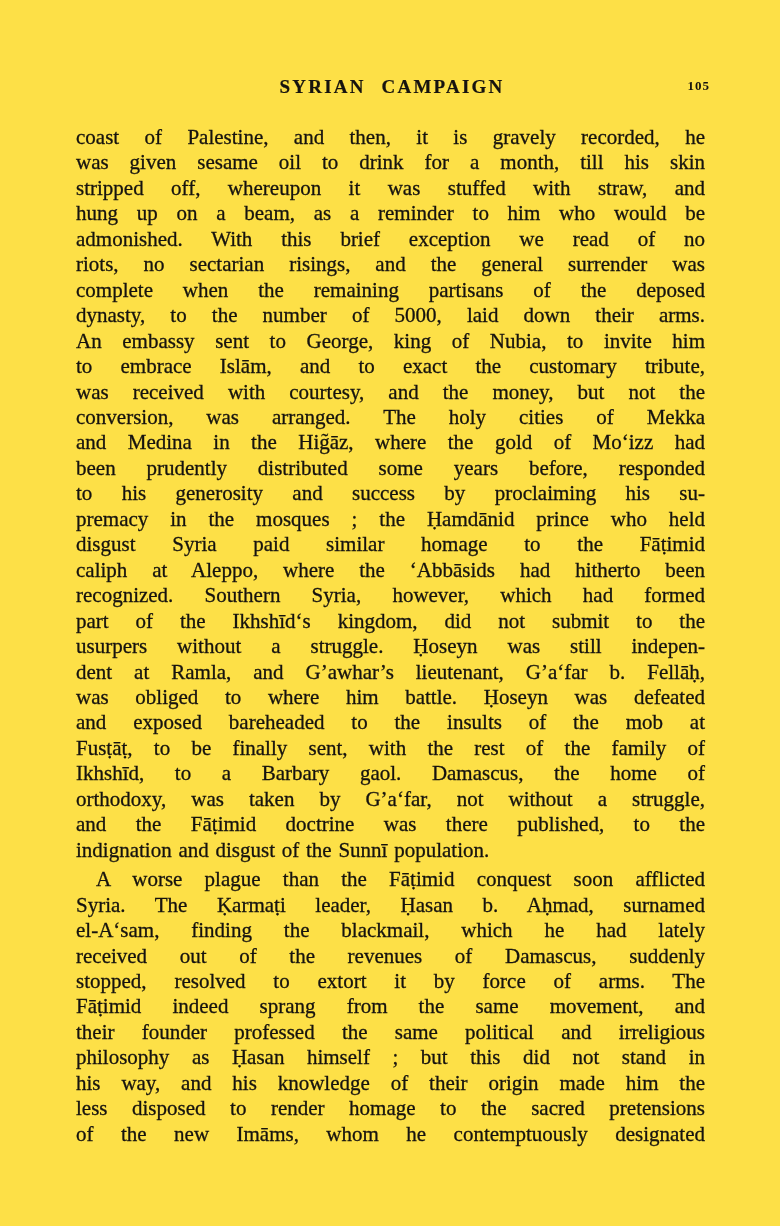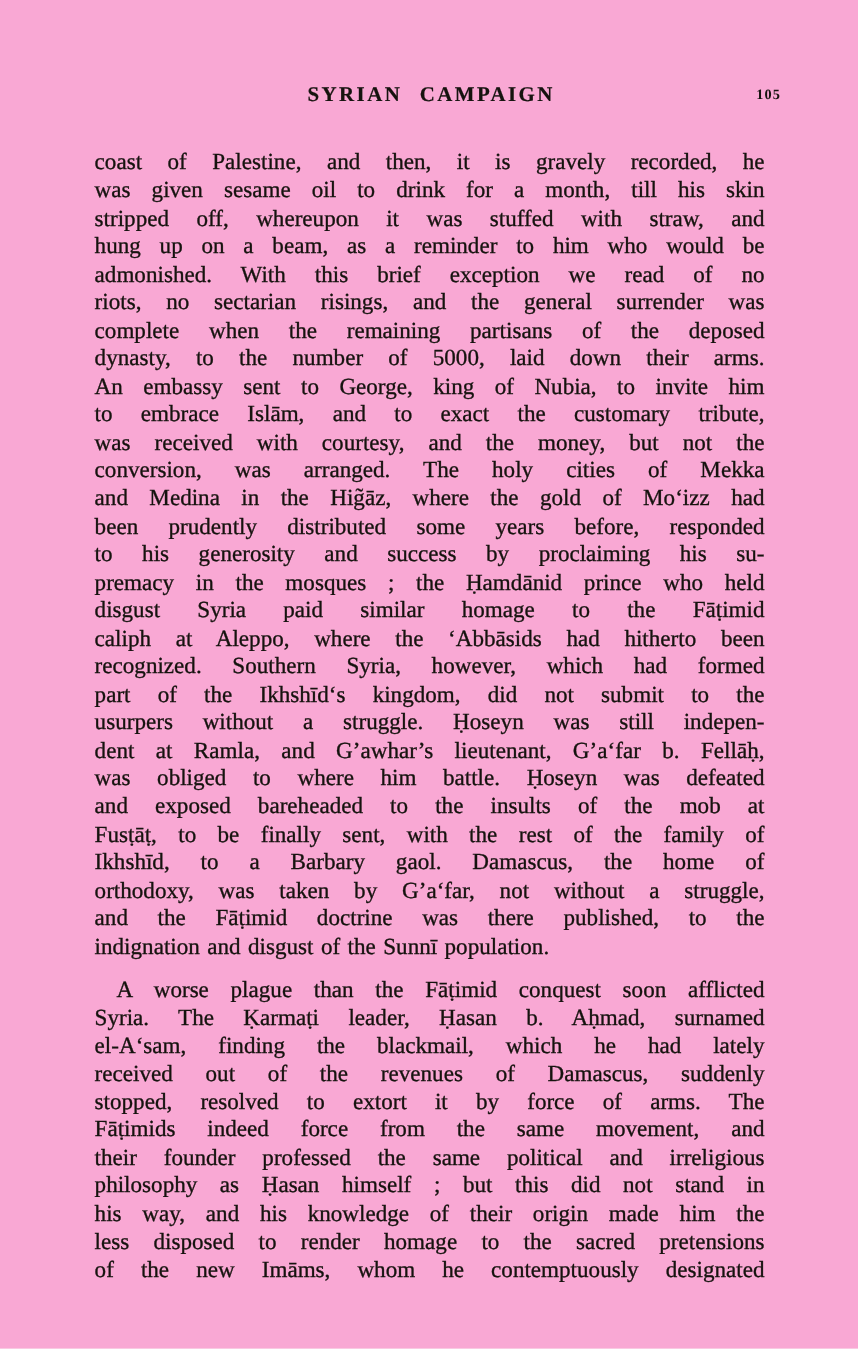--- a/index.html
+++ b/index.html
@@ -11,21 +11,21 @@
   }
   body {
     background: #faf9f5;
     font-family: "Liberation Serif", "DejaVu Serif", serif;
     color: #16130f;
     position: relative;
   }
   .scan-page {
     position: absolute;
     inset: 0;
-    background: #f9a8d4;
+    background: #fde047;
   }
   .page-header {
     position: absolute;
     top: 76px;
     left: 72px;
     width: 640px;
     height: 24px;
   }
   .header-title {
     display: block;
@@ -44,21 +44,21 @@
     font-weight: bold;
     letter-spacing: 1px;
   }
   .text-block {
     position: absolute;
     top: 121px;
     left: 72px;
     width: 637px;
   }
   .paragraph {
-    margin: 14px;
+    margin: 4px;
     padding: 0;
   }
   .line {
     font-size: 21px;
     line-height: 25.45px;
     text-align: justify;
     text-align-last: justify;
     word-spacing: 1.5px;
     -webkit-text-stroke: 0.3px currentColor;
   }
@@ -110,21 +110,21 @@
         <div class="line">orthodoxy, was taken by G’a‘far, not without a struggle,</div>
         <div class="line">and the Fāṭimid doctrine was there published, to the</div>
         <div class="line para-end">indignation and disgust of the Sunnī population.</div>
       </div>
       <div class="paragraph">
         <div class="line indent">A worse plague than the Fāṭimid conquest soon afflicted</div>
         <div class="line">Syria.  The Ḳarmaṭi leader, Ḥasan b. Aḥmad, surnamed</div>
         <div class="line">el-A‘sam, finding the blackmail, which he had lately</div>
         <div class="line">received out of the revenues of Damascus, suddenly</div>
         <div class="line">stopped, resolved to extort it by force of arms.  The</div>
-        <div class="line">Fāṭimids indeed force from the same movement, and</div>
+        <div class="line">Fāṭimid indeed sprang from the same movement, and</div>
         <div class="line">their founder professed the same political and irreligious</div>
         <div class="line">philosophy as Ḥasan himself ; but this did not stand in</div>
         <div class="line">his way, and his knowledge of their origin made him the</div>
         <div class="line">less disposed to render homage to the sacred pretensions</div>
         <div class="line">of the new Imāms, whom he contemptuously designated</div>
       </div>
     </div>
 
 </div>
 

